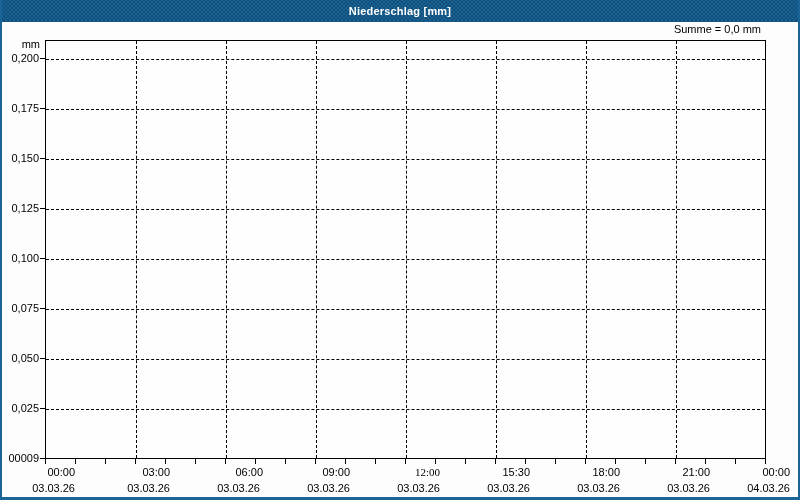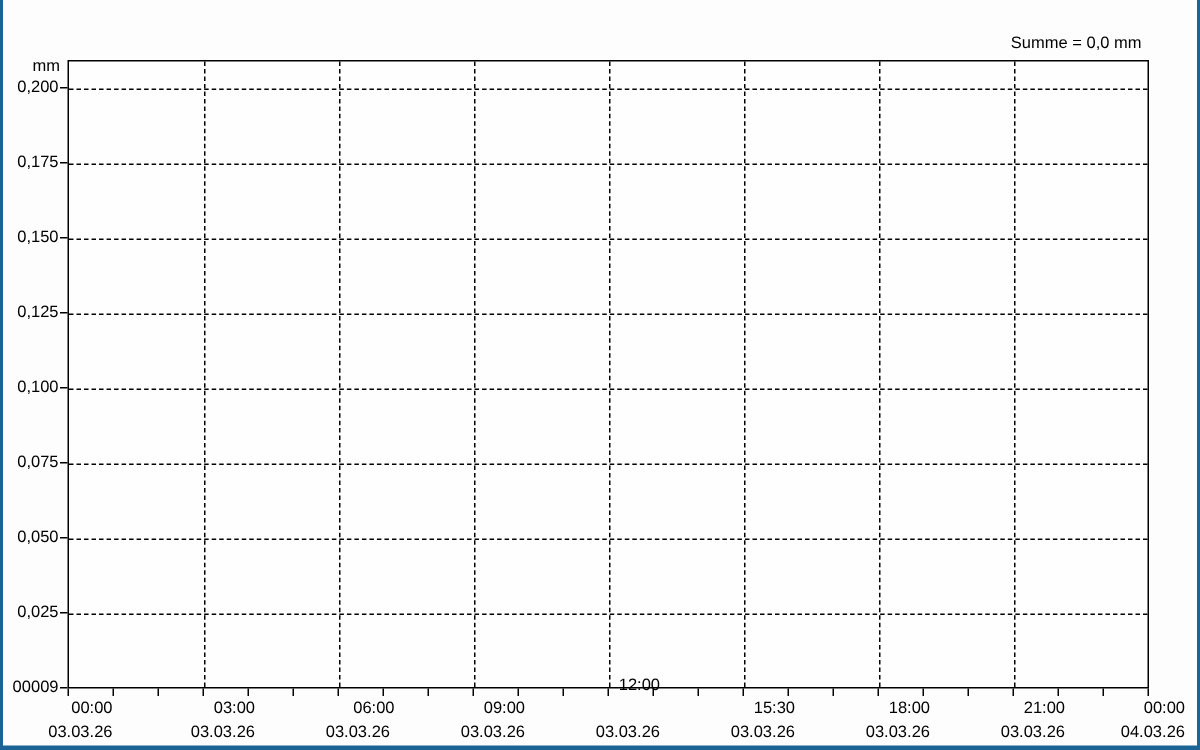--- a/index.html
+++ b/index.html
@@ -37,20 +37,23 @@
   .tick-x{position:absolute;width:1px;height:5px;background:#000;}
   .tick-y{position:absolute;width:5px;height:1px;background:#000;}
   .ylab{position:absolute;width:37px;text-align:right;font-size:11px;color:#000;line-height:13px;}
   .xlab{position:absolute;width:70px;text-align:right;font-size:11px;color:#000;line-height:13px;}
 </style>
 </head>
 <body>
 
 <div class="window">
 
+  <div class="titlebar">
+    <span>Niederschlag [mm]</span>
+  </div>
 
   <div class="summe">Summe = 0,0 mm</div>
 
   <div class="unit-label">mm</div>
 
   <div class="plot" id="plot">
       <div class="grid-h" style="top: 18px;"></div>
       <div class="grid-h" style="top: 68px;"></div>
       <div class="grid-h" style="top: 118px;"></div>
       <div class="grid-h" style="top: 168px;"></div>
@@ -113,21 +116,21 @@
     <div class="tick-x" style="left: 733px; top: 459px;"></div>
     <div class="tick-x" style="left: 763px; top: 459px;"></div>
     <div class="xlab" style="left: 3px; top: 466px;">00:00</div>
     <div class="xlab" style="left: 3px; top: 482px;">03.03.26</div>
     <div class="xlab" style="left: 98px; top: 466px;">03:00</div>
     <div class="xlab" style="left: 98px; top: 482px;">03.03.26</div>
     <div class="xlab" style="left: 191px; top: 466px;">06:00</div>
     <div class="xlab" style="left: 188px; top: 482px;">03.03.26</div>
     <div class="xlab" style="left: 278px; top: 466px;">09:00</div>
     <div class="xlab" style="left: 278px; top: 482px;">03.03.26</div>
-    <div class="xlab" style="left: 368px; top: 451px;">12:00</div>
+    <div class="xlab" style="left: 368px; top: 466px; font-family: Liberation Serif, serif;">12:00</div>
     <div class="xlab" style="left: 368px; top: 482px;">03.03.26</div>
     <div class="xlab" style="left: 458px; top: 466px;">15:30</div>
     <div class="xlab" style="left: 458px; top: 482px;">03.03.26</div>
     <div class="xlab" style="left: 548px; top: 466px;">18:00</div>
     <div class="xlab" style="left: 548px; top: 482px;">03.03.26</div>
     <div class="xlab" style="left: 638px; top: 466px;">21:00</div>
     <div class="xlab" style="left: 638px; top: 482px;">03.03.26</div>
     <div class="xlab" style="left: 718px; top: 466px;">00:00</div>
     <div class="xlab" style="left: 718px; top: 482px;">04.03.26</div>
   </div>

